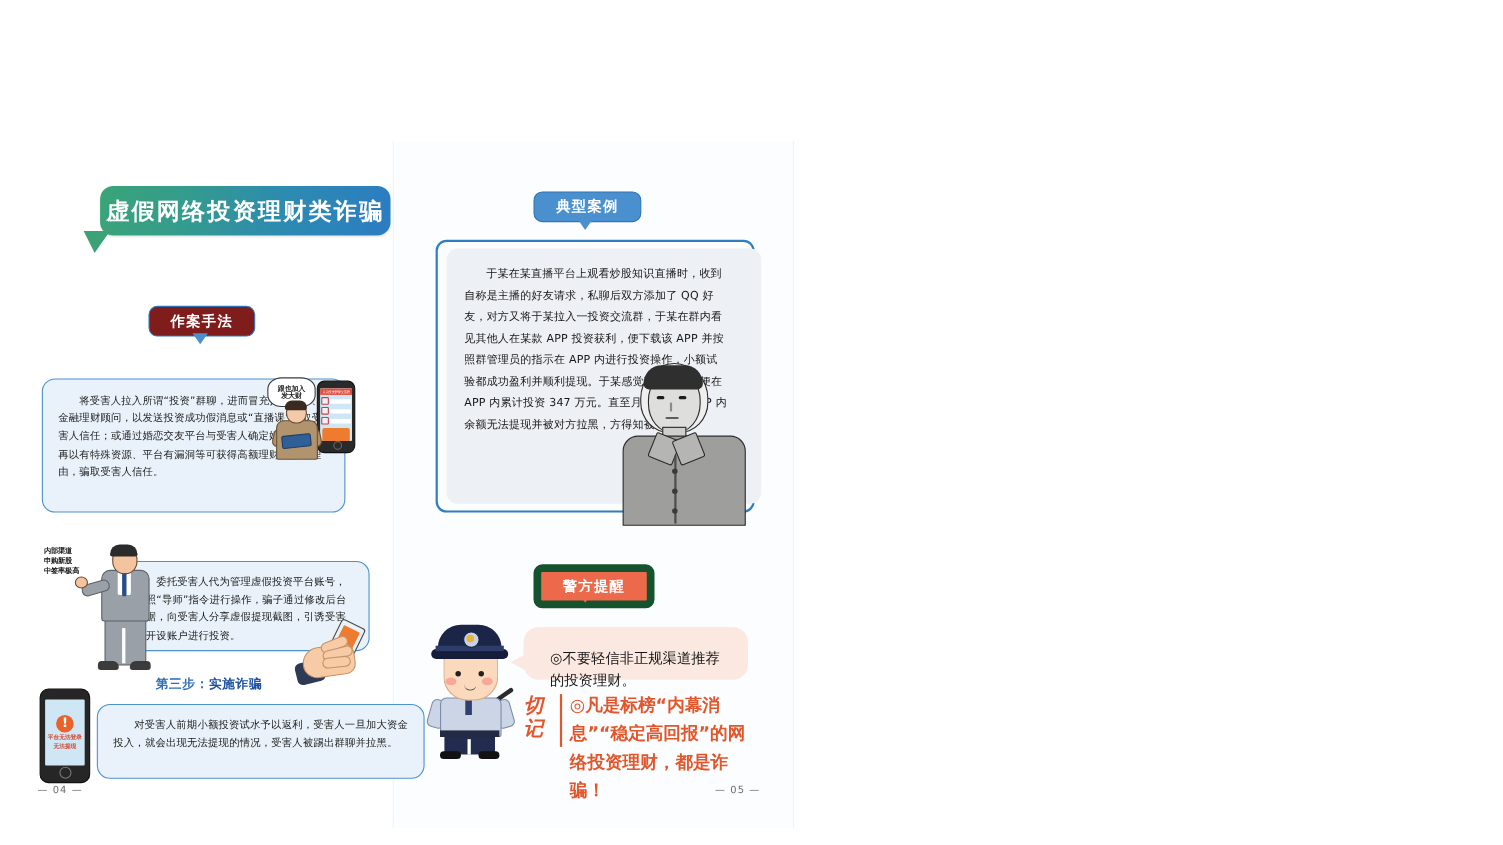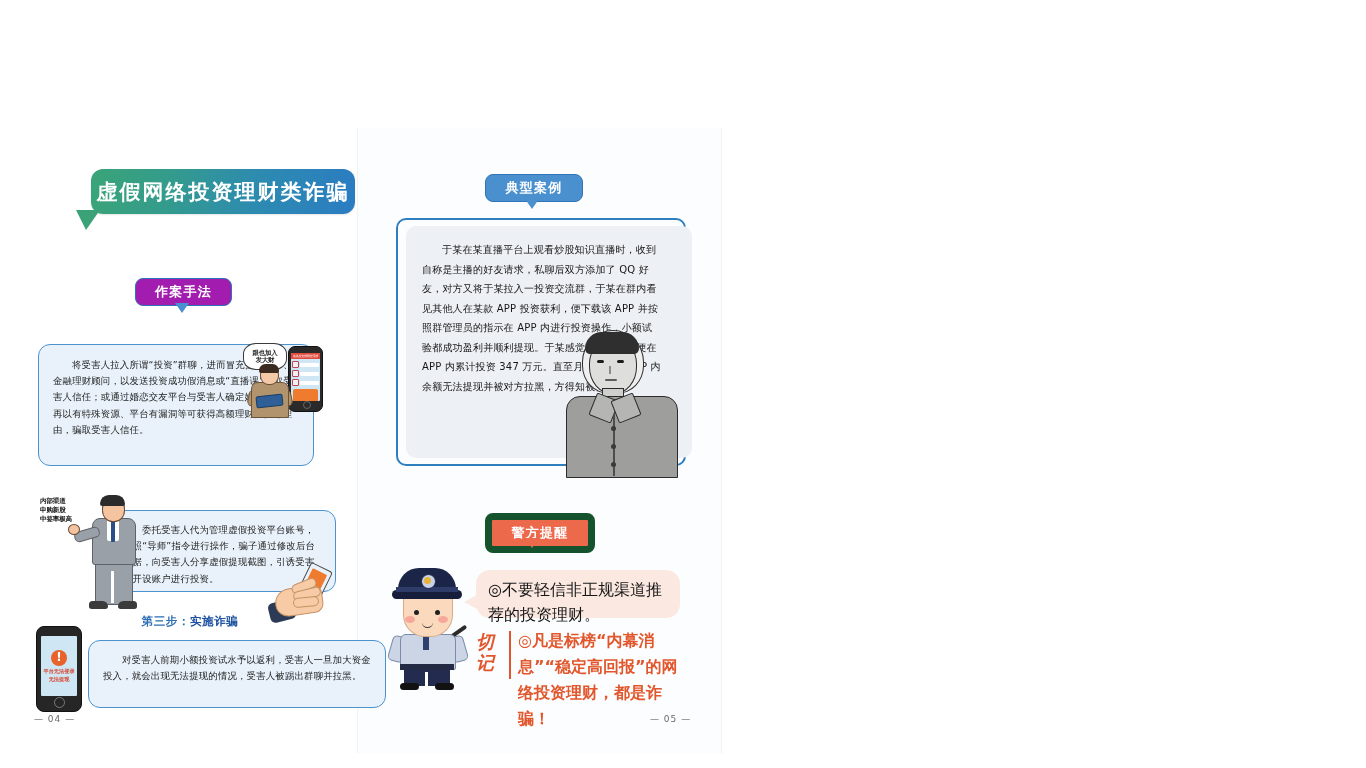--- a/index.html
+++ b/index.html
@@ -110,21 +110,21 @@
   }
 
   
   .section-pill {
     position: absolute;
     left: 105px;
     top: 128px;
     width: 95px;
     height: 26px;
     border-radius: 8px;
-    background: #a21caf;
+    background: #7f1d1d;
     border: 1px solid #2f74b4;
     display: flex; align-items: center; justify-content: center;
   }
   .section-pill-text {
     color: #ffffff;
     font-size: 13px;
     font-weight: bold;
     letter-spacing: 1.2px;
     font-family: "DejaVu Serif", "Liberation Serif", serif;
   }
@@ -426,21 +426,21 @@
     padding: 8px 12px;
   }
   .tip-bubble:before {
     content: "";
     position: absolute; left: -12px; top: 25px;
     width: 0; height: 0;
     border-top: 7px solid transparent; border-bottom: 7px solid transparent;
     border-right: 13px solid #fbe9e1;
   }
   .tip-bubble p {
-    margin: 0; font-size: 16px; line-height: 1.55; color: #161616;
+    margin: 12px; font-size: 13px; line-height: 1.55; color: #161616;
     font-family: "DejaVu Sans", sans-serif;
   }
 
   .remember-block { position: absolute; left: 96px; top: 478px; width: 210px; }
   .remember-mark {
     position: absolute; left: 0px; top: 4px;
     width: 26px;
     color: #e2562c;
     font-size: 18px; font-weight: bold; line-height: 1.15;
     font-family: "DejaVu Serif", "Liberation Serif", serif;

